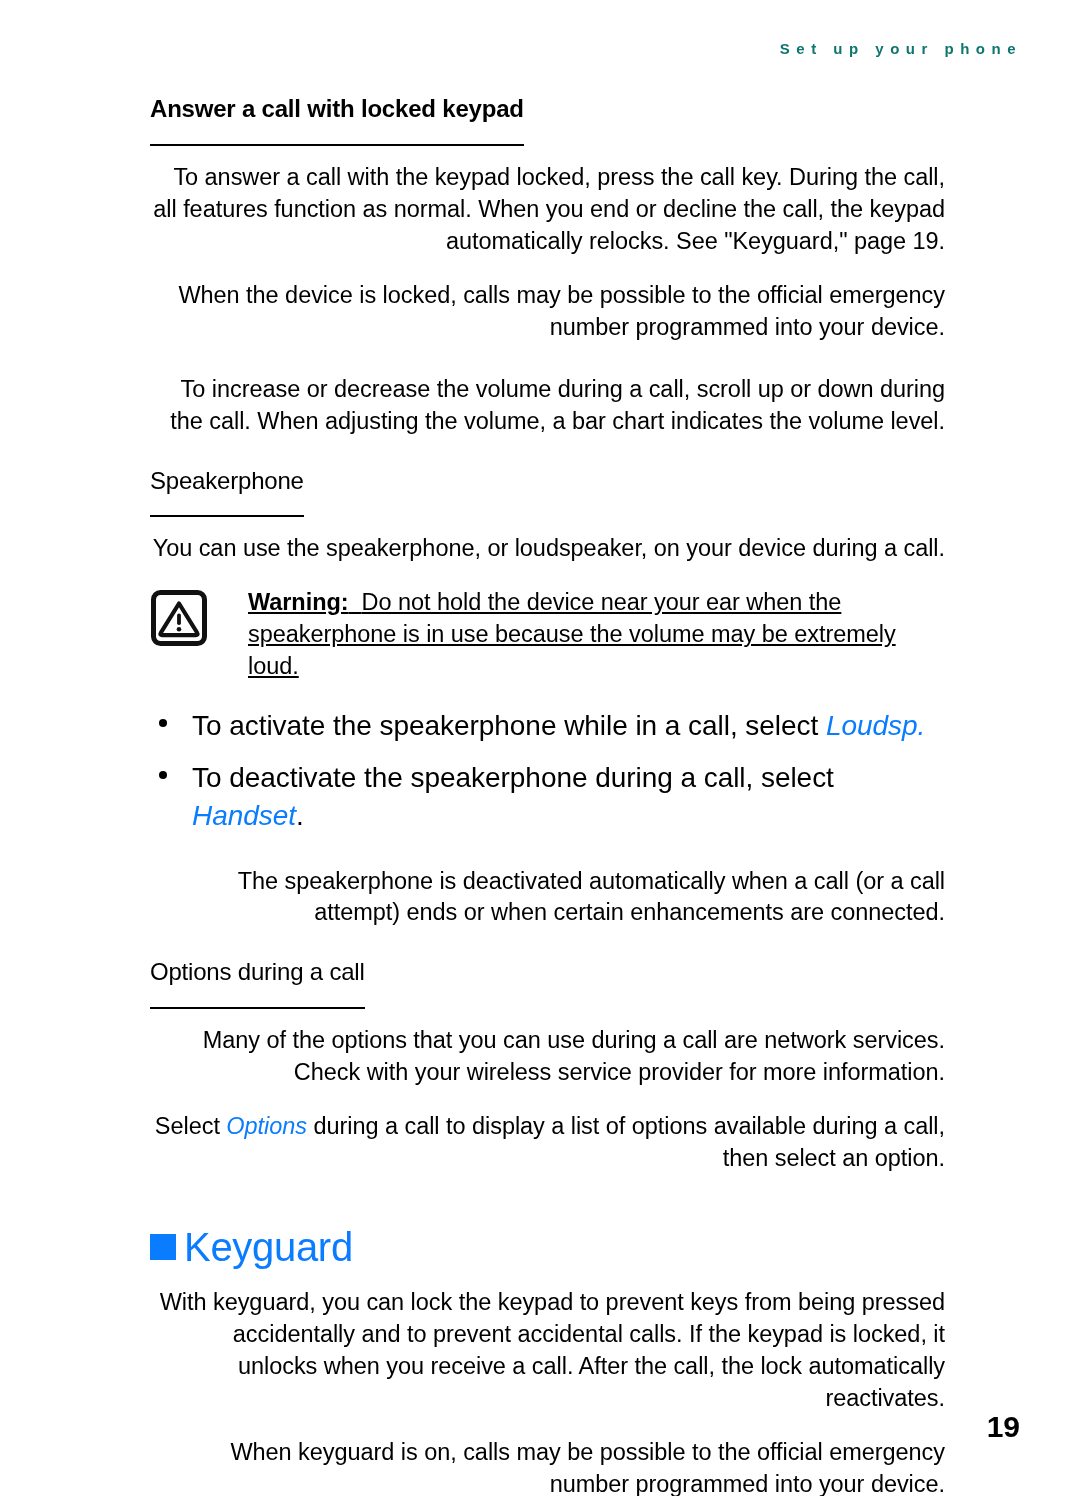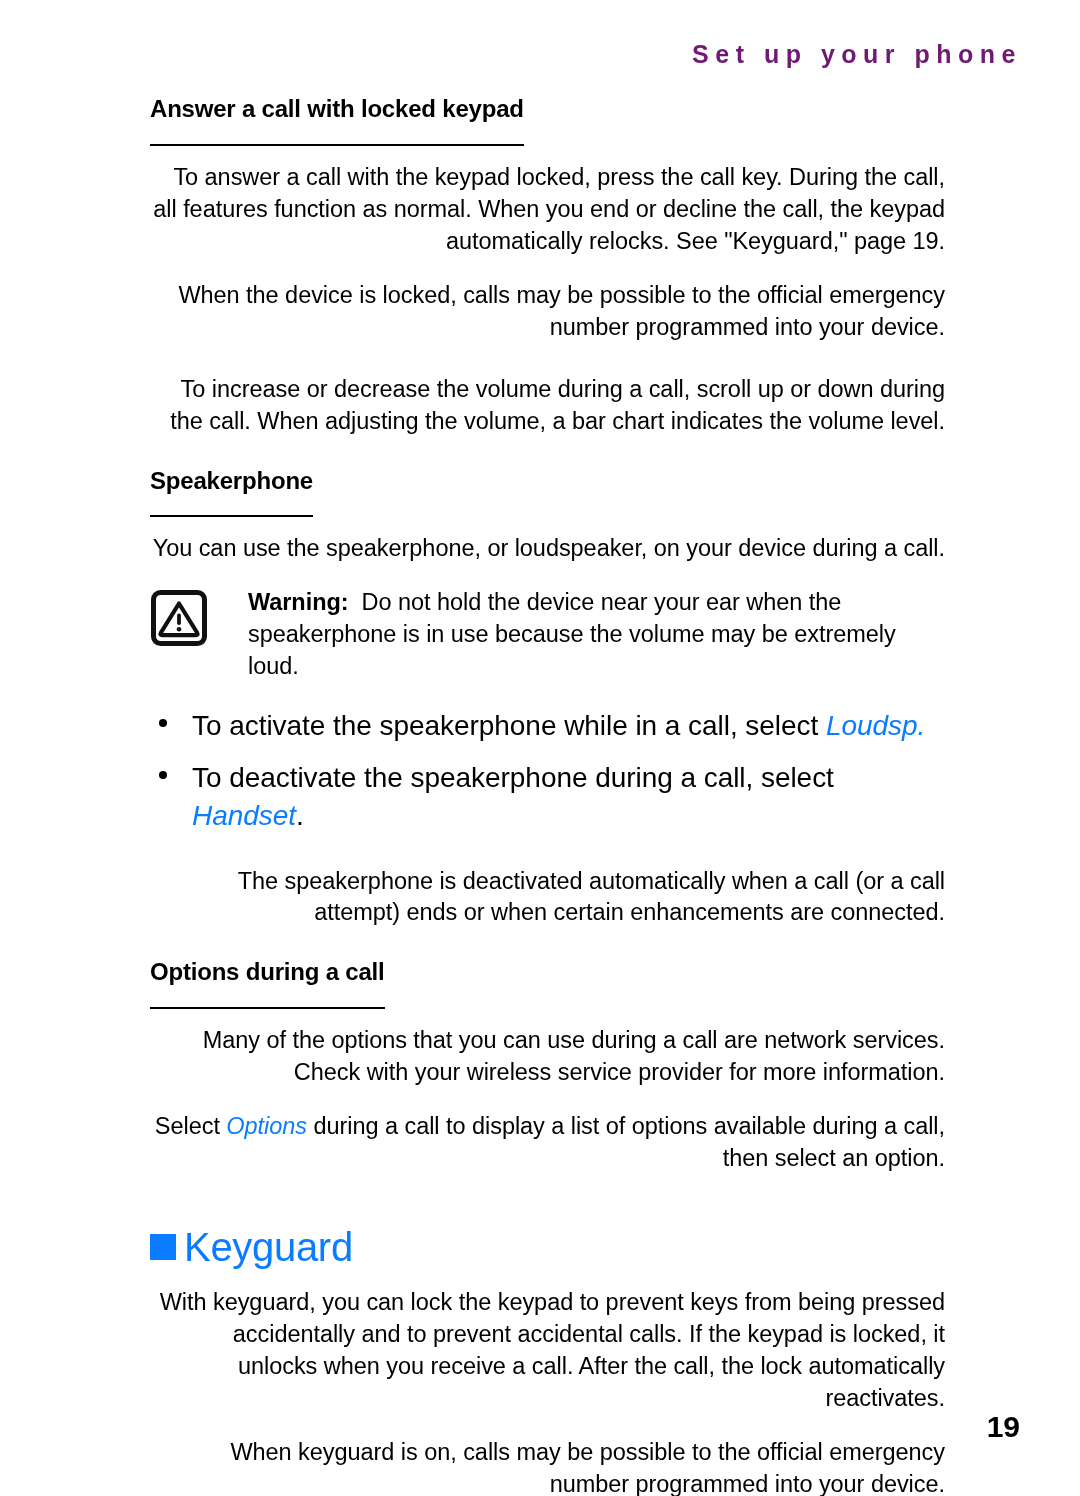--- a/index.html
+++ b/index.html
@@ -21,24 +21,24 @@
     position: absolute;
     inset: 0;
     padding: 0;
   }
 
   
   .running-header {
     position: absolute;
     top: 40px;
     right: 58px;
-    font-size: 25px;
+    font-size: 15px;
     font-weight: 600;
     letter-spacing: 6.5px;
-    color: #701a75;
+    color: #0f766e;
     white-space: nowrap;
   }
 
   
   .content {
     position: absolute;
     left: 150px;
     top: 96px;
     width: 795px;
   }
@@ -48,21 +48,21 @@
     font-size: 24px;
     font-weight: 700;
     line-height: 1.08;
     margin: 0 0 16px 0;
     padding-bottom: 22px;
     border-bottom: 2px solid #000000;
     display: inline-block;
     letter-spacing: -0.2px;
   }
   h2.sec-head.light {
-    font-weight: 700;
+    font-weight: 400;
     border-bottom-width: 2px;
     text-align: right;
   }
   .head-wrap { line-height: 0; }
 
   
   .chapter {
     display: flex;
     align-items: center;
     gap: 8px;
@@ -110,20 +110,21 @@
     width: 58px;
     height: 58px;
     margin-top: 2px;
   }
   .warn-text {
     flex: 1 1 auto;
     padding-left: 40px;
     font-size: 23.5px;
     line-height: 1.36;
     letter-spacing: -0.05px;
+    text-decoration: underline;
   }
   .warn-label {
     font-weight: 700;
   }
 
   
   ul.bullets {
     list-style: none;
     margin: 0 0 22px 0;
     padding: 0;

